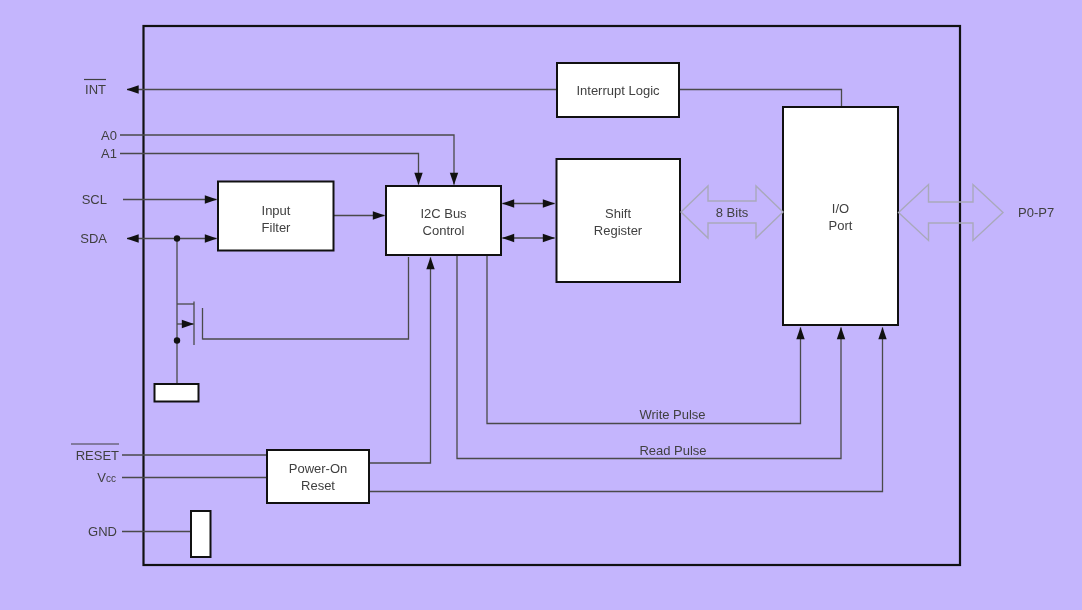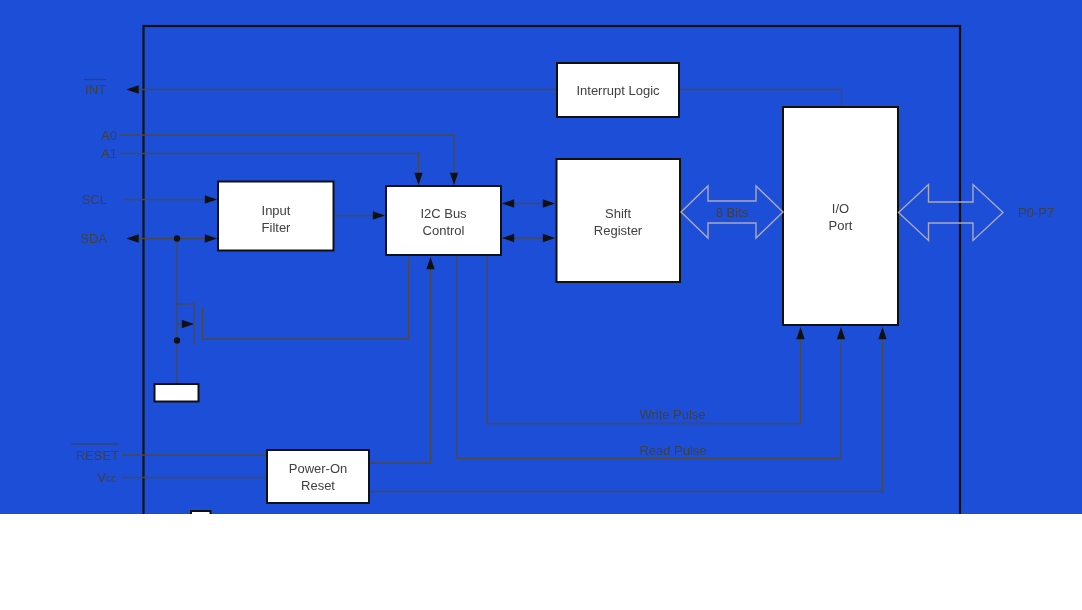--- a/index.html
+++ b/index.html
@@ -1,19 +1,19 @@
 <!DOCTYPE html>
 <html><head>
 <meta charset="utf-8">
 <style>
   html,body{margin:0;padding:0;background:#ffffff;}
   .stage{
     position:relative;
-    width:1082px;height:514px;
-    background:#1d4ed8;
+    width:1082px;height:610px;
+    background:#c4b5fd;
     font-family:"Liberation Sans", sans-serif;
     overflow:hidden;
   }
   svg{position:absolute;left:0;top:0;}
   text{
     font-family:"Liberation Sans", sans-serif;
     font-size:13px;
     fill:#404040;
   }
   .conn{stroke:#4a4a4a;stroke-width:1.3;fill:none;}

